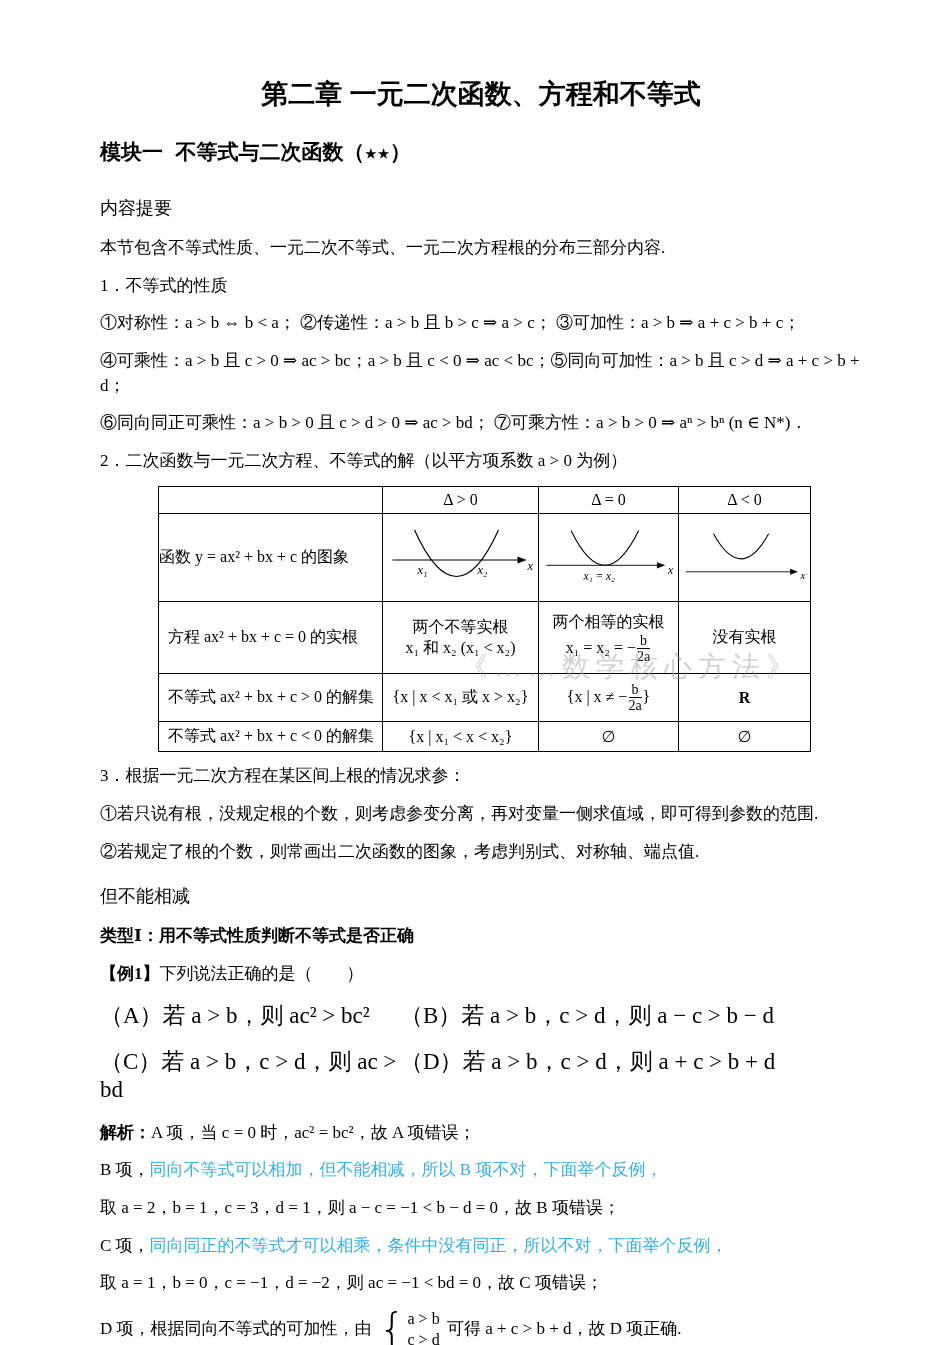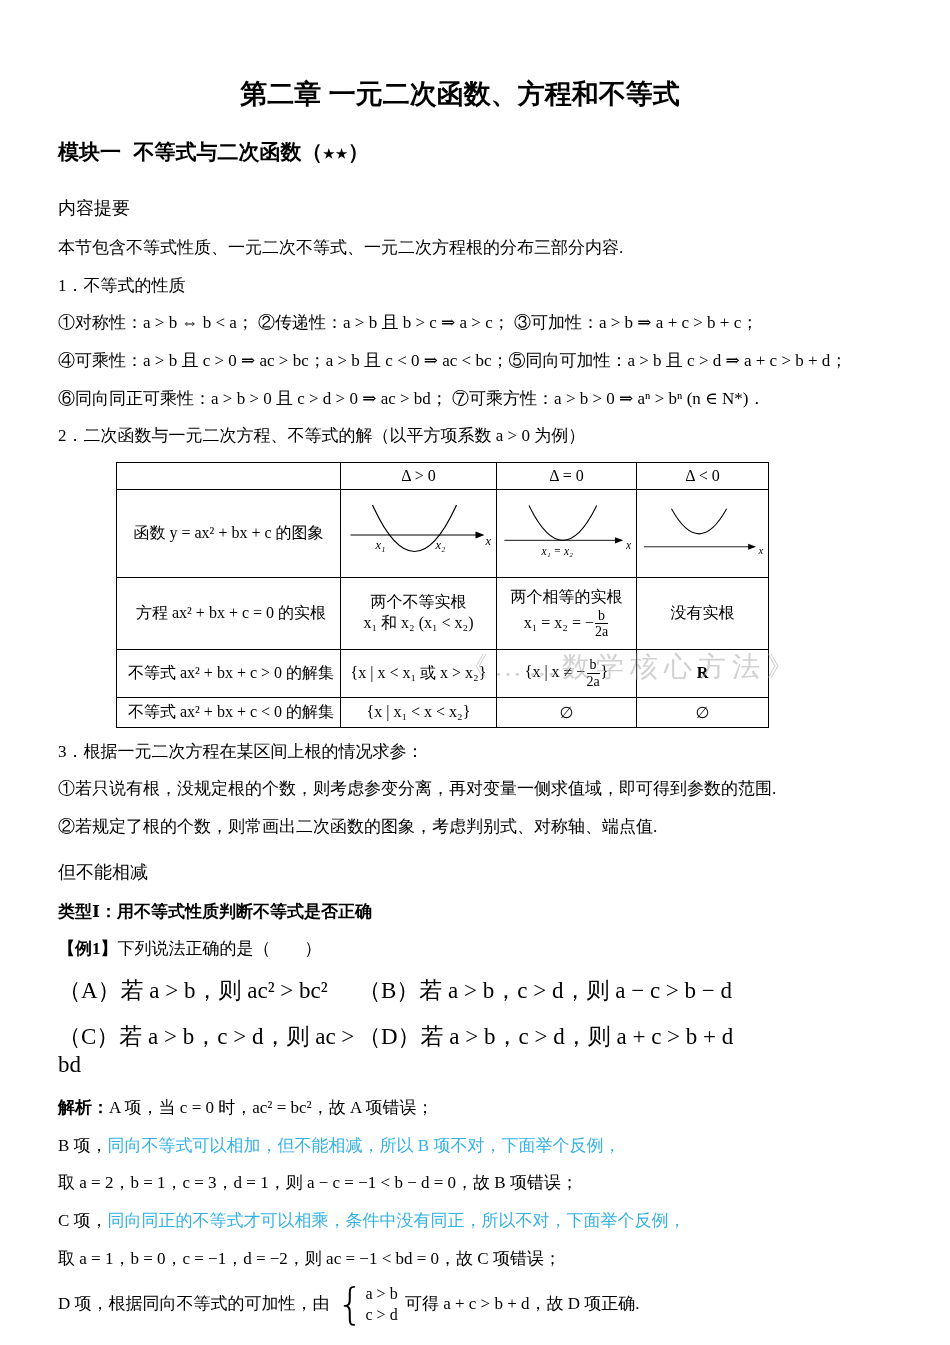--- a/index.html
+++ b/index.html
@@ -6,21 +6,21 @@
   html, body { margin: 0; padding: 0; }
   body {
     width: 950px; height: 1345px;
     background: #ffffff;
     color: #000;
     font-family: "Liberation Serif", "DejaVu Serif", serif;
   }
   .page {
     position: relative;
     width: 950px; height: 1345px;
-    padding: 76px 88px 0 58px;
+    padding: 76px 88px 0 100px;
     overflow: hidden;
     background: #ffffff;
   }
   .title {
     font-family: "Liberation Sans", "DejaVu Sans", sans-serif;
     font-size: 27px; font-weight: bold;
     text-align: center; margin: 0 0 26px 0;
   }
   .subtitle {
     font-family: Liberation Mono, monospace;
@@ -45,21 +45,21 @@
     table-layout: fixed;
     margin: 2px 0 12px 58px;
   }
   .qtable td {
     border: 1px solid #000;
     text-align: center;
     vertical-align: middle;
     font-size: 16px;
     padding: 2px 4px;
   }
-  .qtable td.rowlabel { text-align: center; padding-left: 9px; }
+  .qtable td.rowlabel { text-align: left; padding-left: 9px; }
   .qtable tr.hdr td { height: 27px; font-size: 16px; }
   .qtable tr.graphrow td { height: 88px; padding: 0; }
   .qtable tr.rootsrow td { height: 72px; }
   .qtable tr.solposrow td { height: 48px; }
   .qtable tr.solnegrow td { height: 30px; }
   .graph { display: block; width: 100%; height: 84px; }
   .graph .axis { stroke: #000; stroke-width: 1; }
   .graph .curve { fill: none; stroke: #000; stroke-width: 1.2; }
   .graph .arrow { fill: #000; }
   .graph text {

